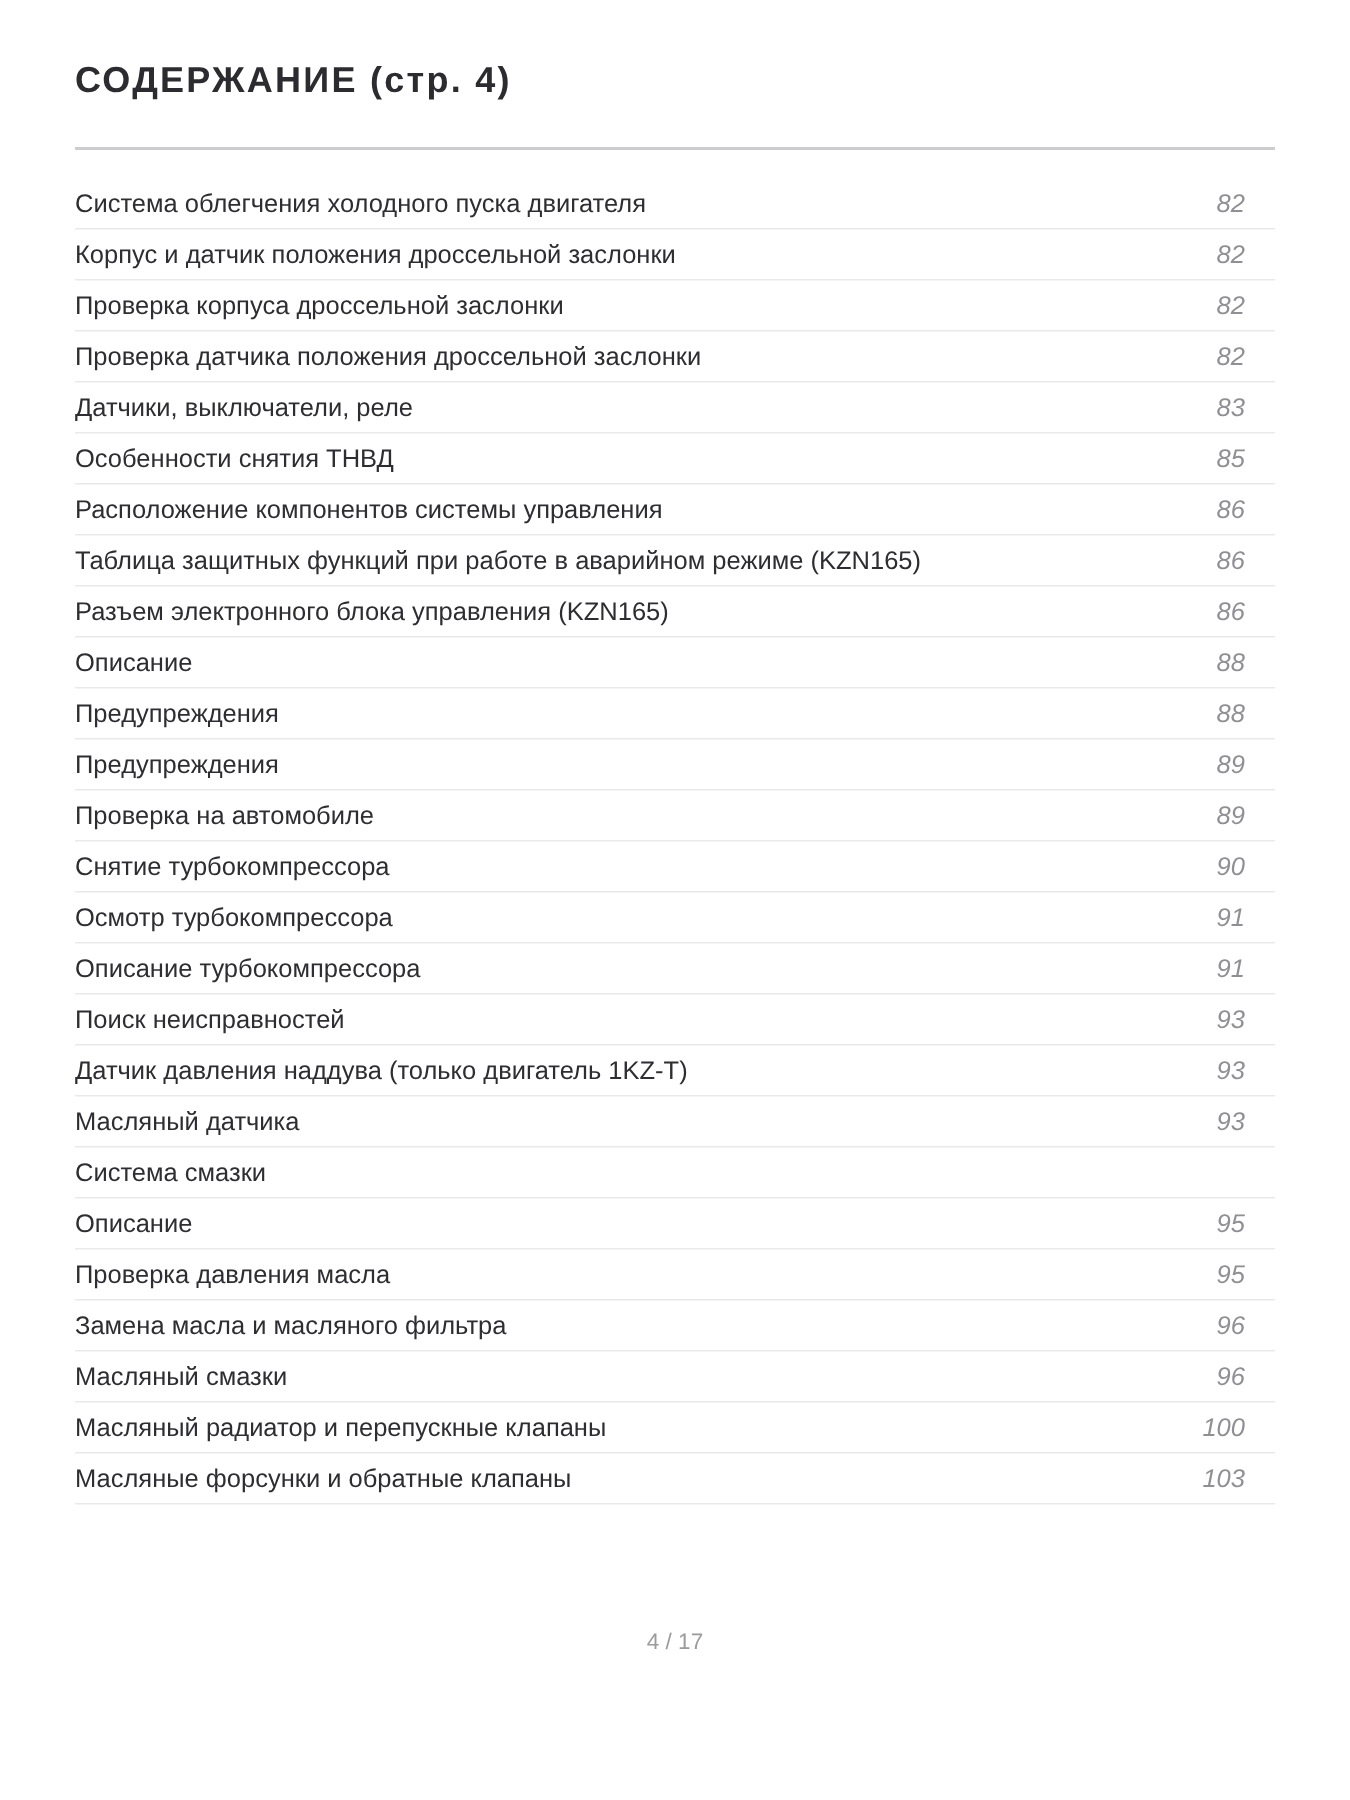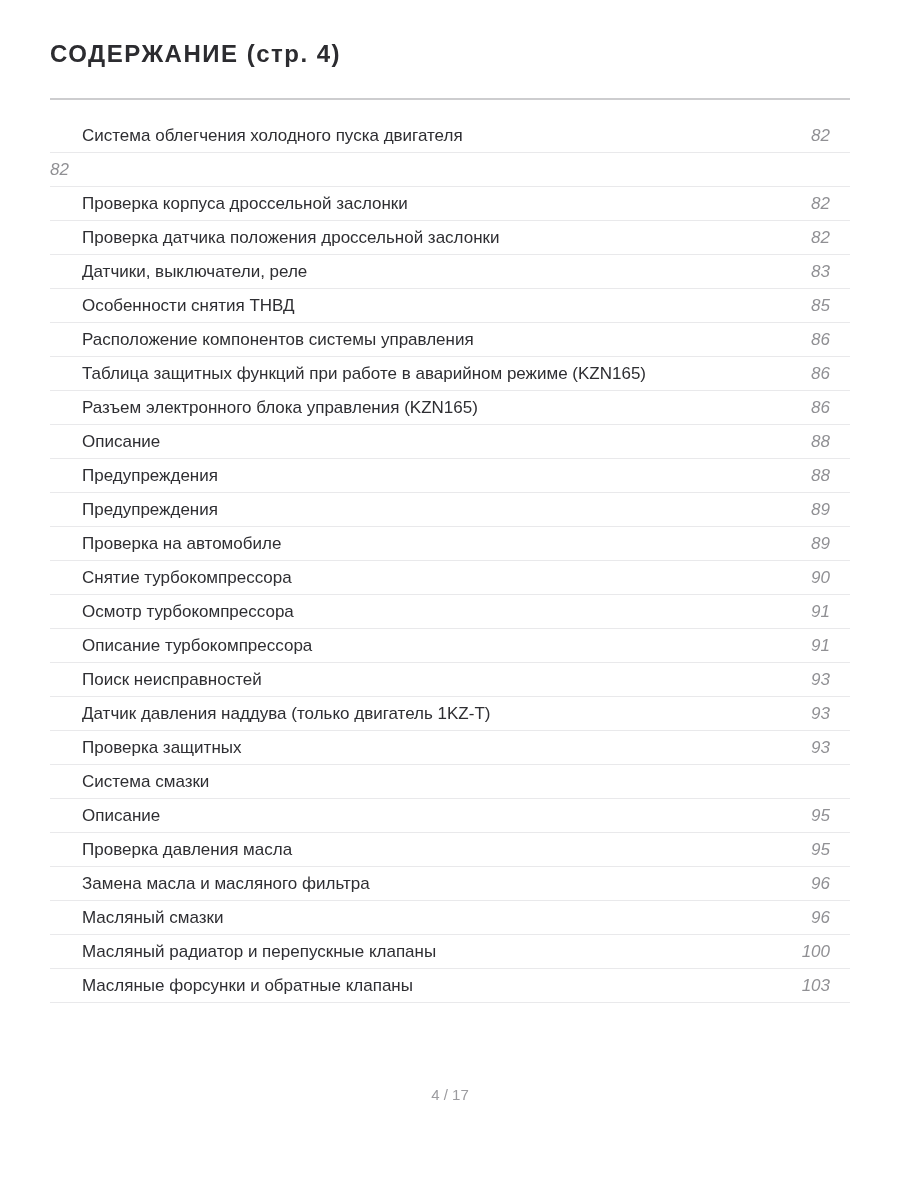--- a/index.html
+++ b/index.html
@@ -40,21 +40,20 @@
     height: 33px;
     border-bottom: 1px solid #e9e9eb;
     display: flex;
     align-items: center;
     justify-content: space-between;
   }
   .toc-label {
     font-size: 17px;
     color: #2e2e32;
     white-space: nowrap;
-    margin-left: 32px;
   }
   .toc-page {
     font-size: 17px;
     color: #909094;
     padding-right: 20px;
     white-space: nowrap;
     font-style: italic;
   }
   .page-footer {
     position: absolute;
@@ -73,20 +72,21 @@
   <h1 class="page-title">СОДЕРЖАНИЕ (стр. 4)</h1>
 
   <div class="title-divider"></div>
 
   <div class="toc-list" id="toc-list">
       <div class="toc-row">
         <span class="toc-label">Система облегчения холодного пуска двигателя</span>
         <span class="toc-page">82</span>
       </div>
       <div class="toc-row">
+        <span class="toc-label">Корпус и датчик положения дроссельной заслонки</span>
         <span class="toc-page">82</span>
       </div>
       <div class="toc-row">
         <span class="toc-label">Проверка корпуса дроссельной заслонки</span>
         <span class="toc-page">82</span>
       </div>
       <div class="toc-row">
         <span class="toc-label">Проверка датчика положения дроссельной заслонки</span>
         <span class="toc-page">82</span>
       </div>
@@ -140,21 +140,21 @@
       </div>
       <div class="toc-row">
         <span class="toc-label">Поиск неисправностей</span>
         <span class="toc-page">93</span>
       </div>
       <div class="toc-row">
         <span class="toc-label">Датчик давления наддува (только двигатель 1KZ-T)</span>
         <span class="toc-page">93</span>
       </div>
       <div class="toc-row">
-        <span class="toc-label">Проверка защитных</span>
+        <span class="toc-label">Масляный датчика</span>
         <span class="toc-page">93</span>
       </div>
       <div class="toc-row">
         <span class="toc-label">Система смазки</span>
         <span class="toc-page"></span>
       </div>
       <div class="toc-row">
         <span class="toc-label">Описание</span>
         <span class="toc-page">95</span>
       </div>

